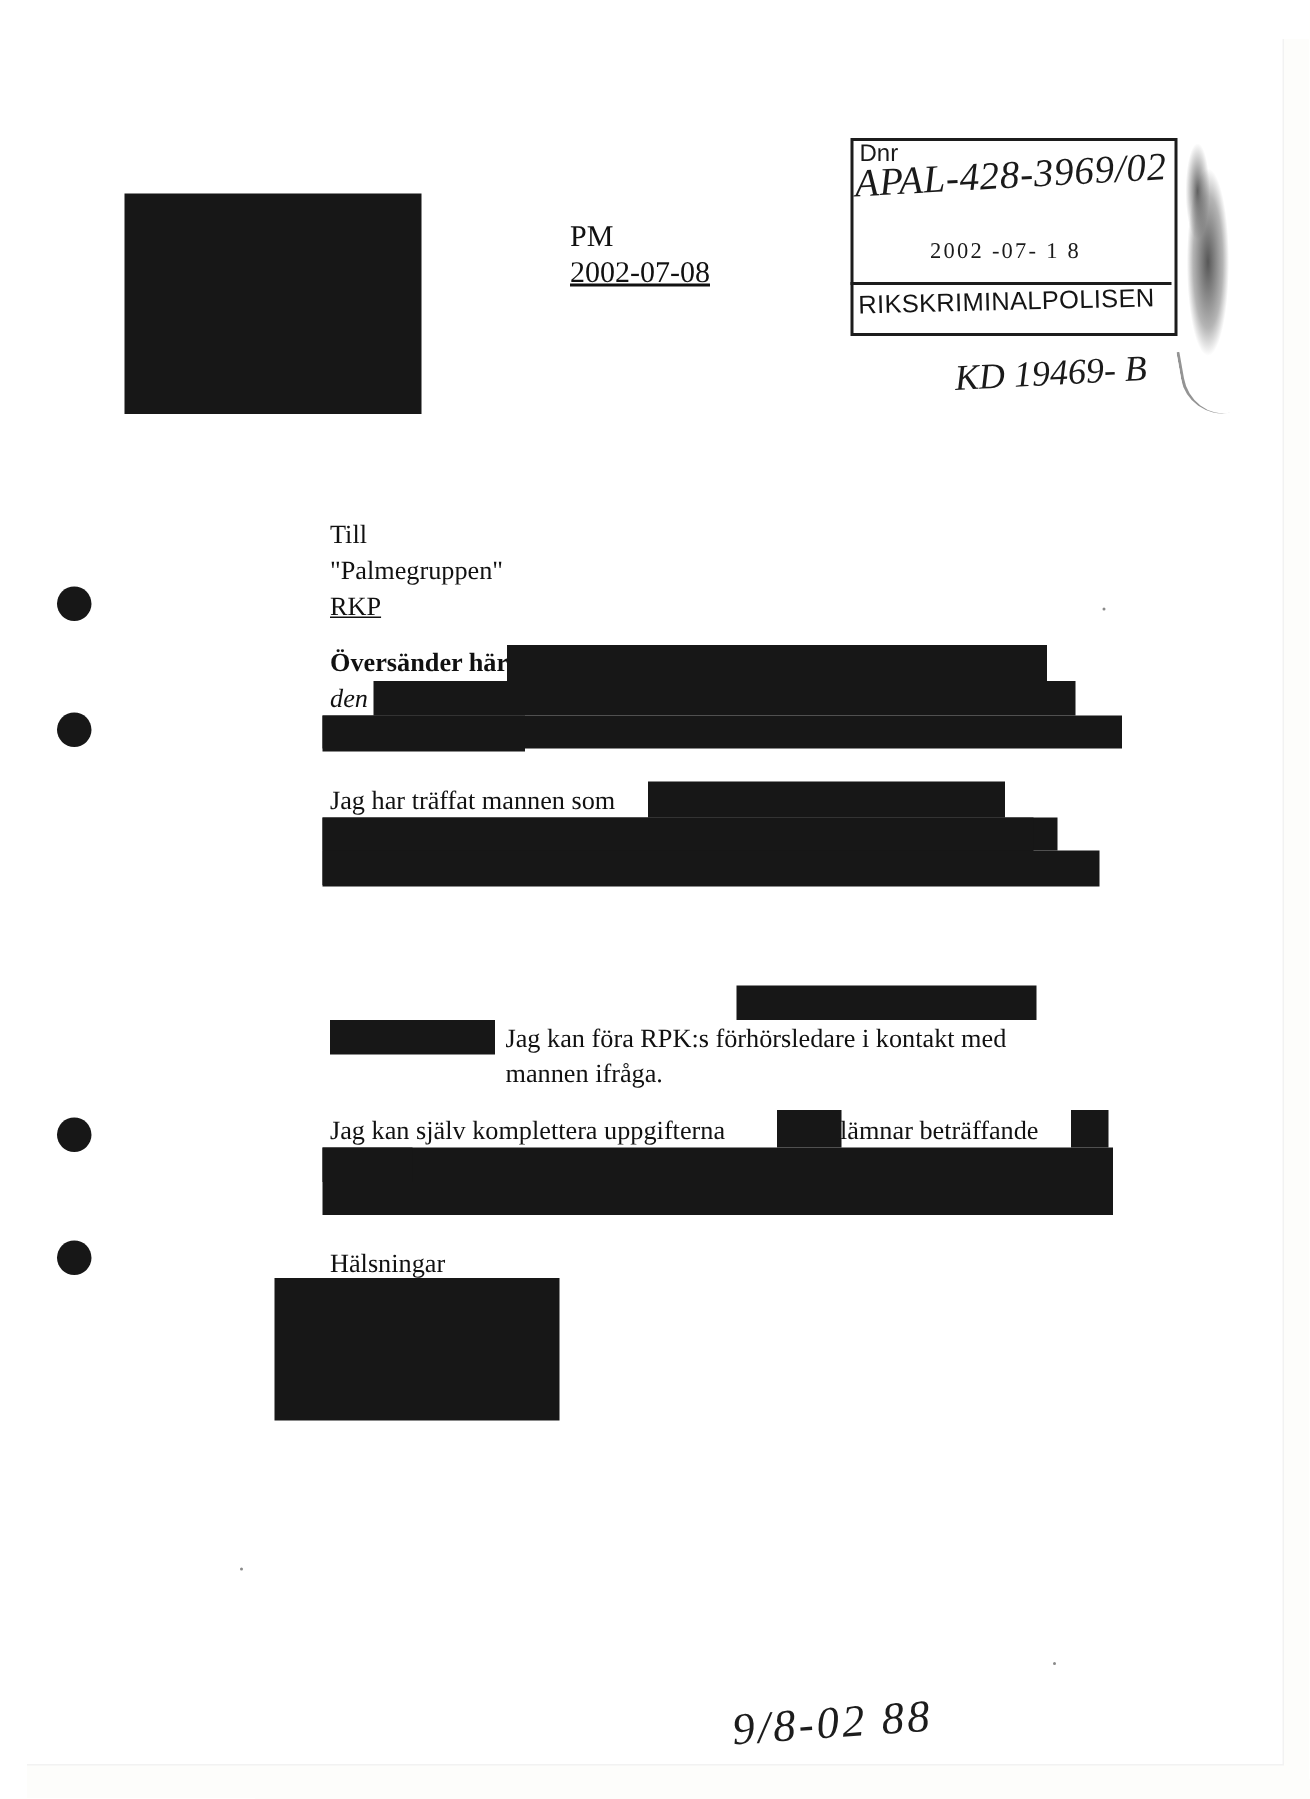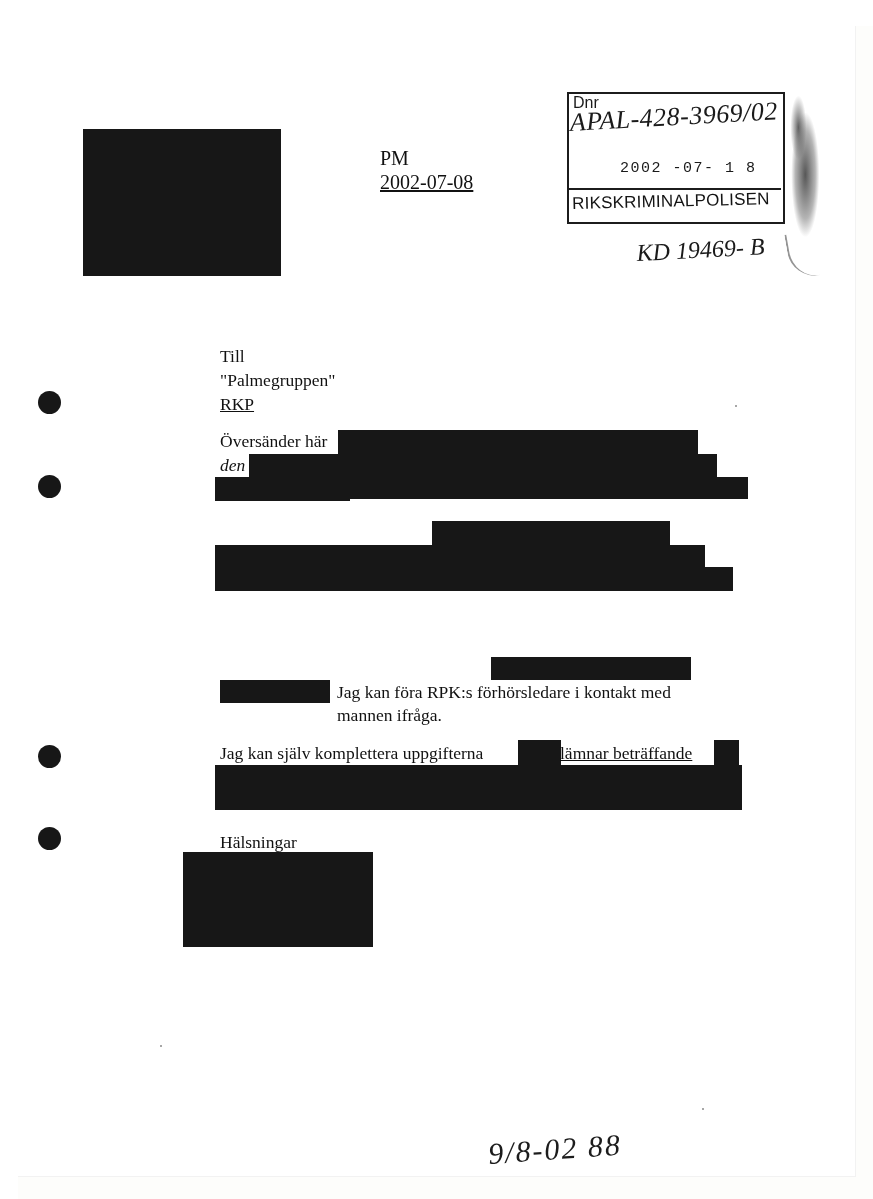--- a/index.html
+++ b/index.html
@@ -91,21 +91,21 @@
     font-style: italic;
     font-size: 26px;
     letter-spacing: 0.5px;
     color: #1a1a1a;
     transform: rotate(-3.2deg);
     transform-origin: left top;
   }
   .stamp-date {
     position: absolute;
     left: 620px; top: 160px;
-    font-family: Liberation Mono, monospace;
+    font-family: Liberation Serif, serif;
     font-size: 15px;
     letter-spacing: 1.5px;
     color: #1a1a1a;
   }
   .stamp-rule {
     position: absolute;
     left: 567px; top: 188px;
     width: 214px; height: 2px;
     background: #1c1c1c;
   }
@@ -190,40 +190,41 @@
   <div class="stamp-org">RIKSKRIMINALPOLISEN</div>
   <div class="kd-hand">KD 19469- B</div>
 
   <div class="smudge"></div>
   <div class="smudge-tail"></div>
 
   <div class="txt" style="left:220px; top:345px;">Till</div>
   <div class="txt" style="left:220px; top:369px;">"Palmegruppen"</div>
   <div class="txt underline" style="left:220px; top:393px;">RKP</div>
 
-  <div class="txt" style="left:220px; top:430px;">Översänder här</div>
+  <div class="txt" style="left:220px; top:430px;font-weight:bold;">Översänder här</div>
   <div class="redact" style="left:338px; top:430px; width:360px; height:24px;"></div>
   <div class="txt" style="left:220px; top:454px;font-style:italic;">den</div>
   <div class="redact" style="left:249px; top:454px; width:468px; height:23px;"></div>
   <div class="redact" style="left:215px; top:477px; width:533px; height:22px;"></div>
   <div class="redact" style="left:215px; top:477px; width:135px; height:24px;"></div>
 
+  <div class="txt" style="left:220px; top:522px;">Jag har träffat mannen som</div>
   <div class="redact" style="left:432px; top:521px; width:238px; height:24px;"></div>
   <div class="redact" style="left:215px; top:545px; width:490px; height:22px;"></div>
   <div class="redact" style="left:215px; top:545px; width:474px; height:45px;"></div>
   <div class="redact" style="left:215px; top:567px; width:518px; height:24px;"></div>
 
   <div class="redact" style="left:491px; top:657px; width:200px; height:23px;"></div>
   <div class="redact" style="left:220px; top:680px; width:110px; height:23px;"></div>
   <div class="txt" style="left:337px; top:681px; width:410px;">Jag kan föra RPK:s förhörsledare i kontakt med
 mannen ifråga.</div>
 
   <div class="txt" style="left:220px; top:742px;">Jag kan själv komplettera uppgifterna</div>
   <div class="redact" style="left:518px; top:740px; width:43px; height:25px;"></div>
-  <div class="txt" style="left:560px; top:742px;text-decoration:underline;">lämnar beträffande</div>
+  <div class="txt" style="left:560px; top:742px;">lämnar beträffande</div>
   <div class="redact" style="left:714px; top:740px; width:25px; height:25px;"></div>
   <div class="redact" style="left:215px; top:765px; width:527px; height:23px;"></div>
   <div class="redact" style="left:215px; top:765px; width:60px; height:45px;"></div>
   <div class="redact" style="left:274px; top:788px; width:468px; height:22px;"></div>
 
   <div class="txt" style="left:220px; top:831px;">Hälsningar</div>
   <div class="redact" style="left:183px; top:852px; width:190px; height:95px;"></div>
 
   <div class="bottom-hand">9/8-02   88</div>
 

